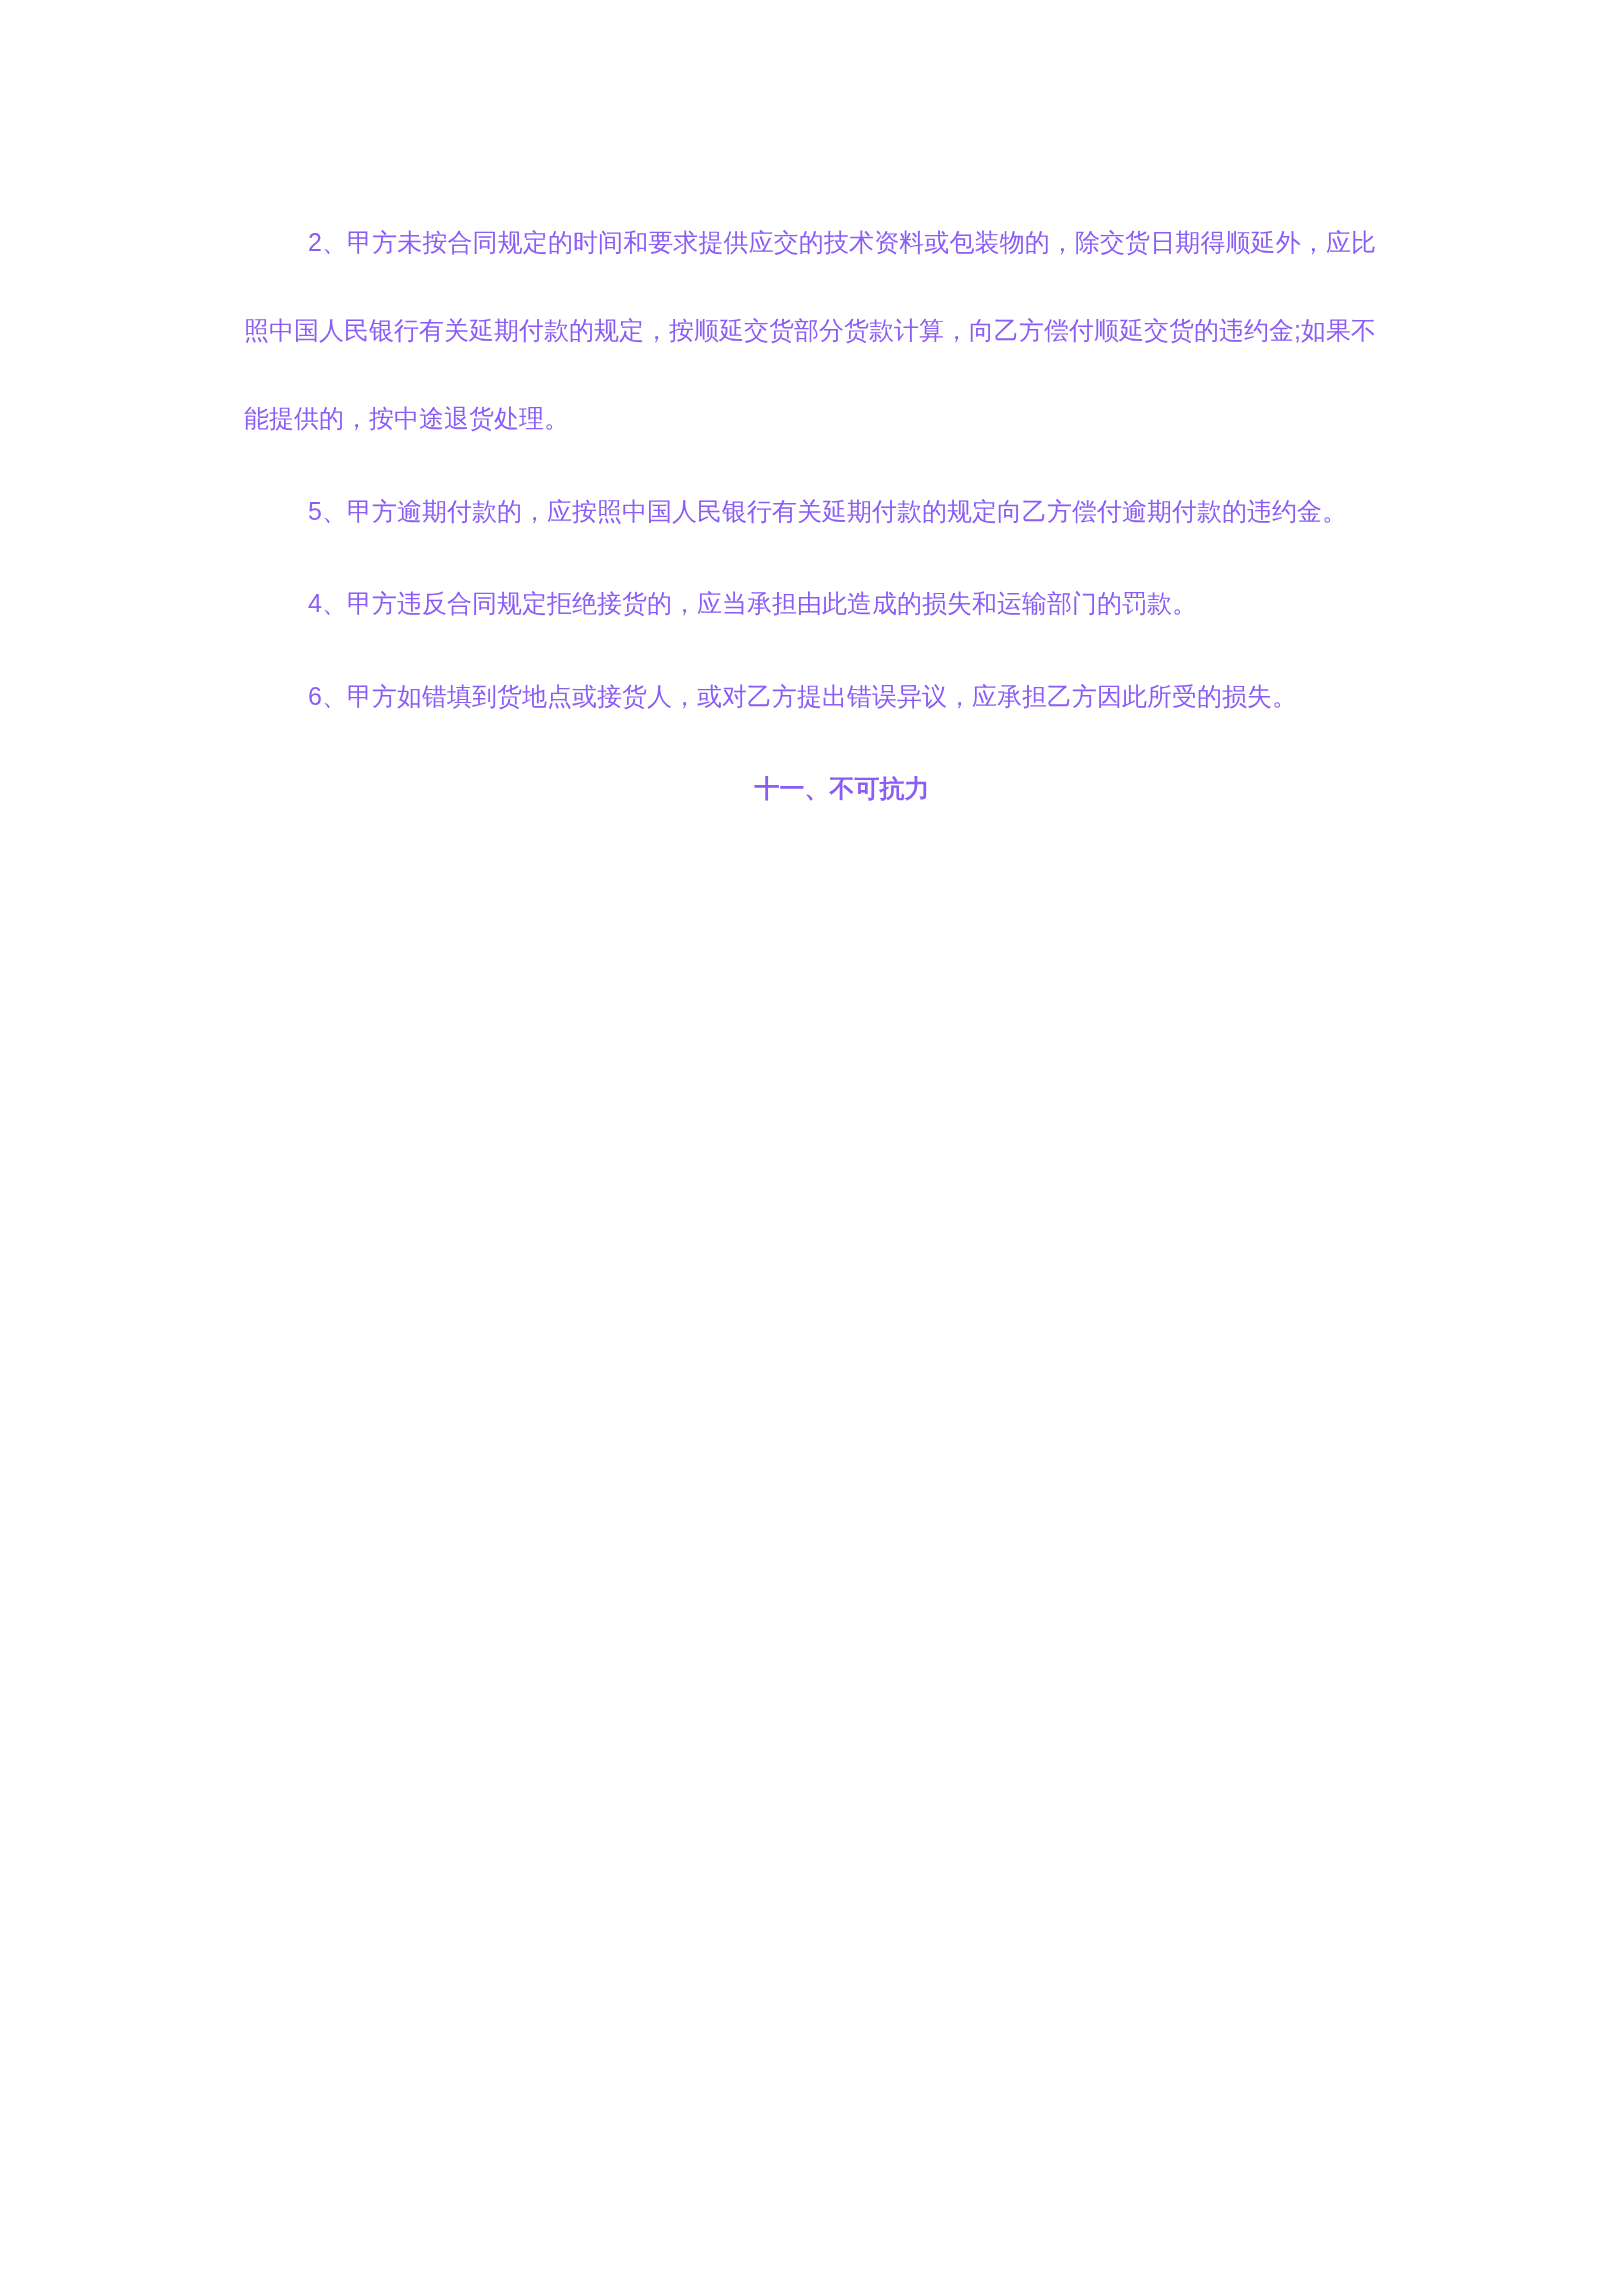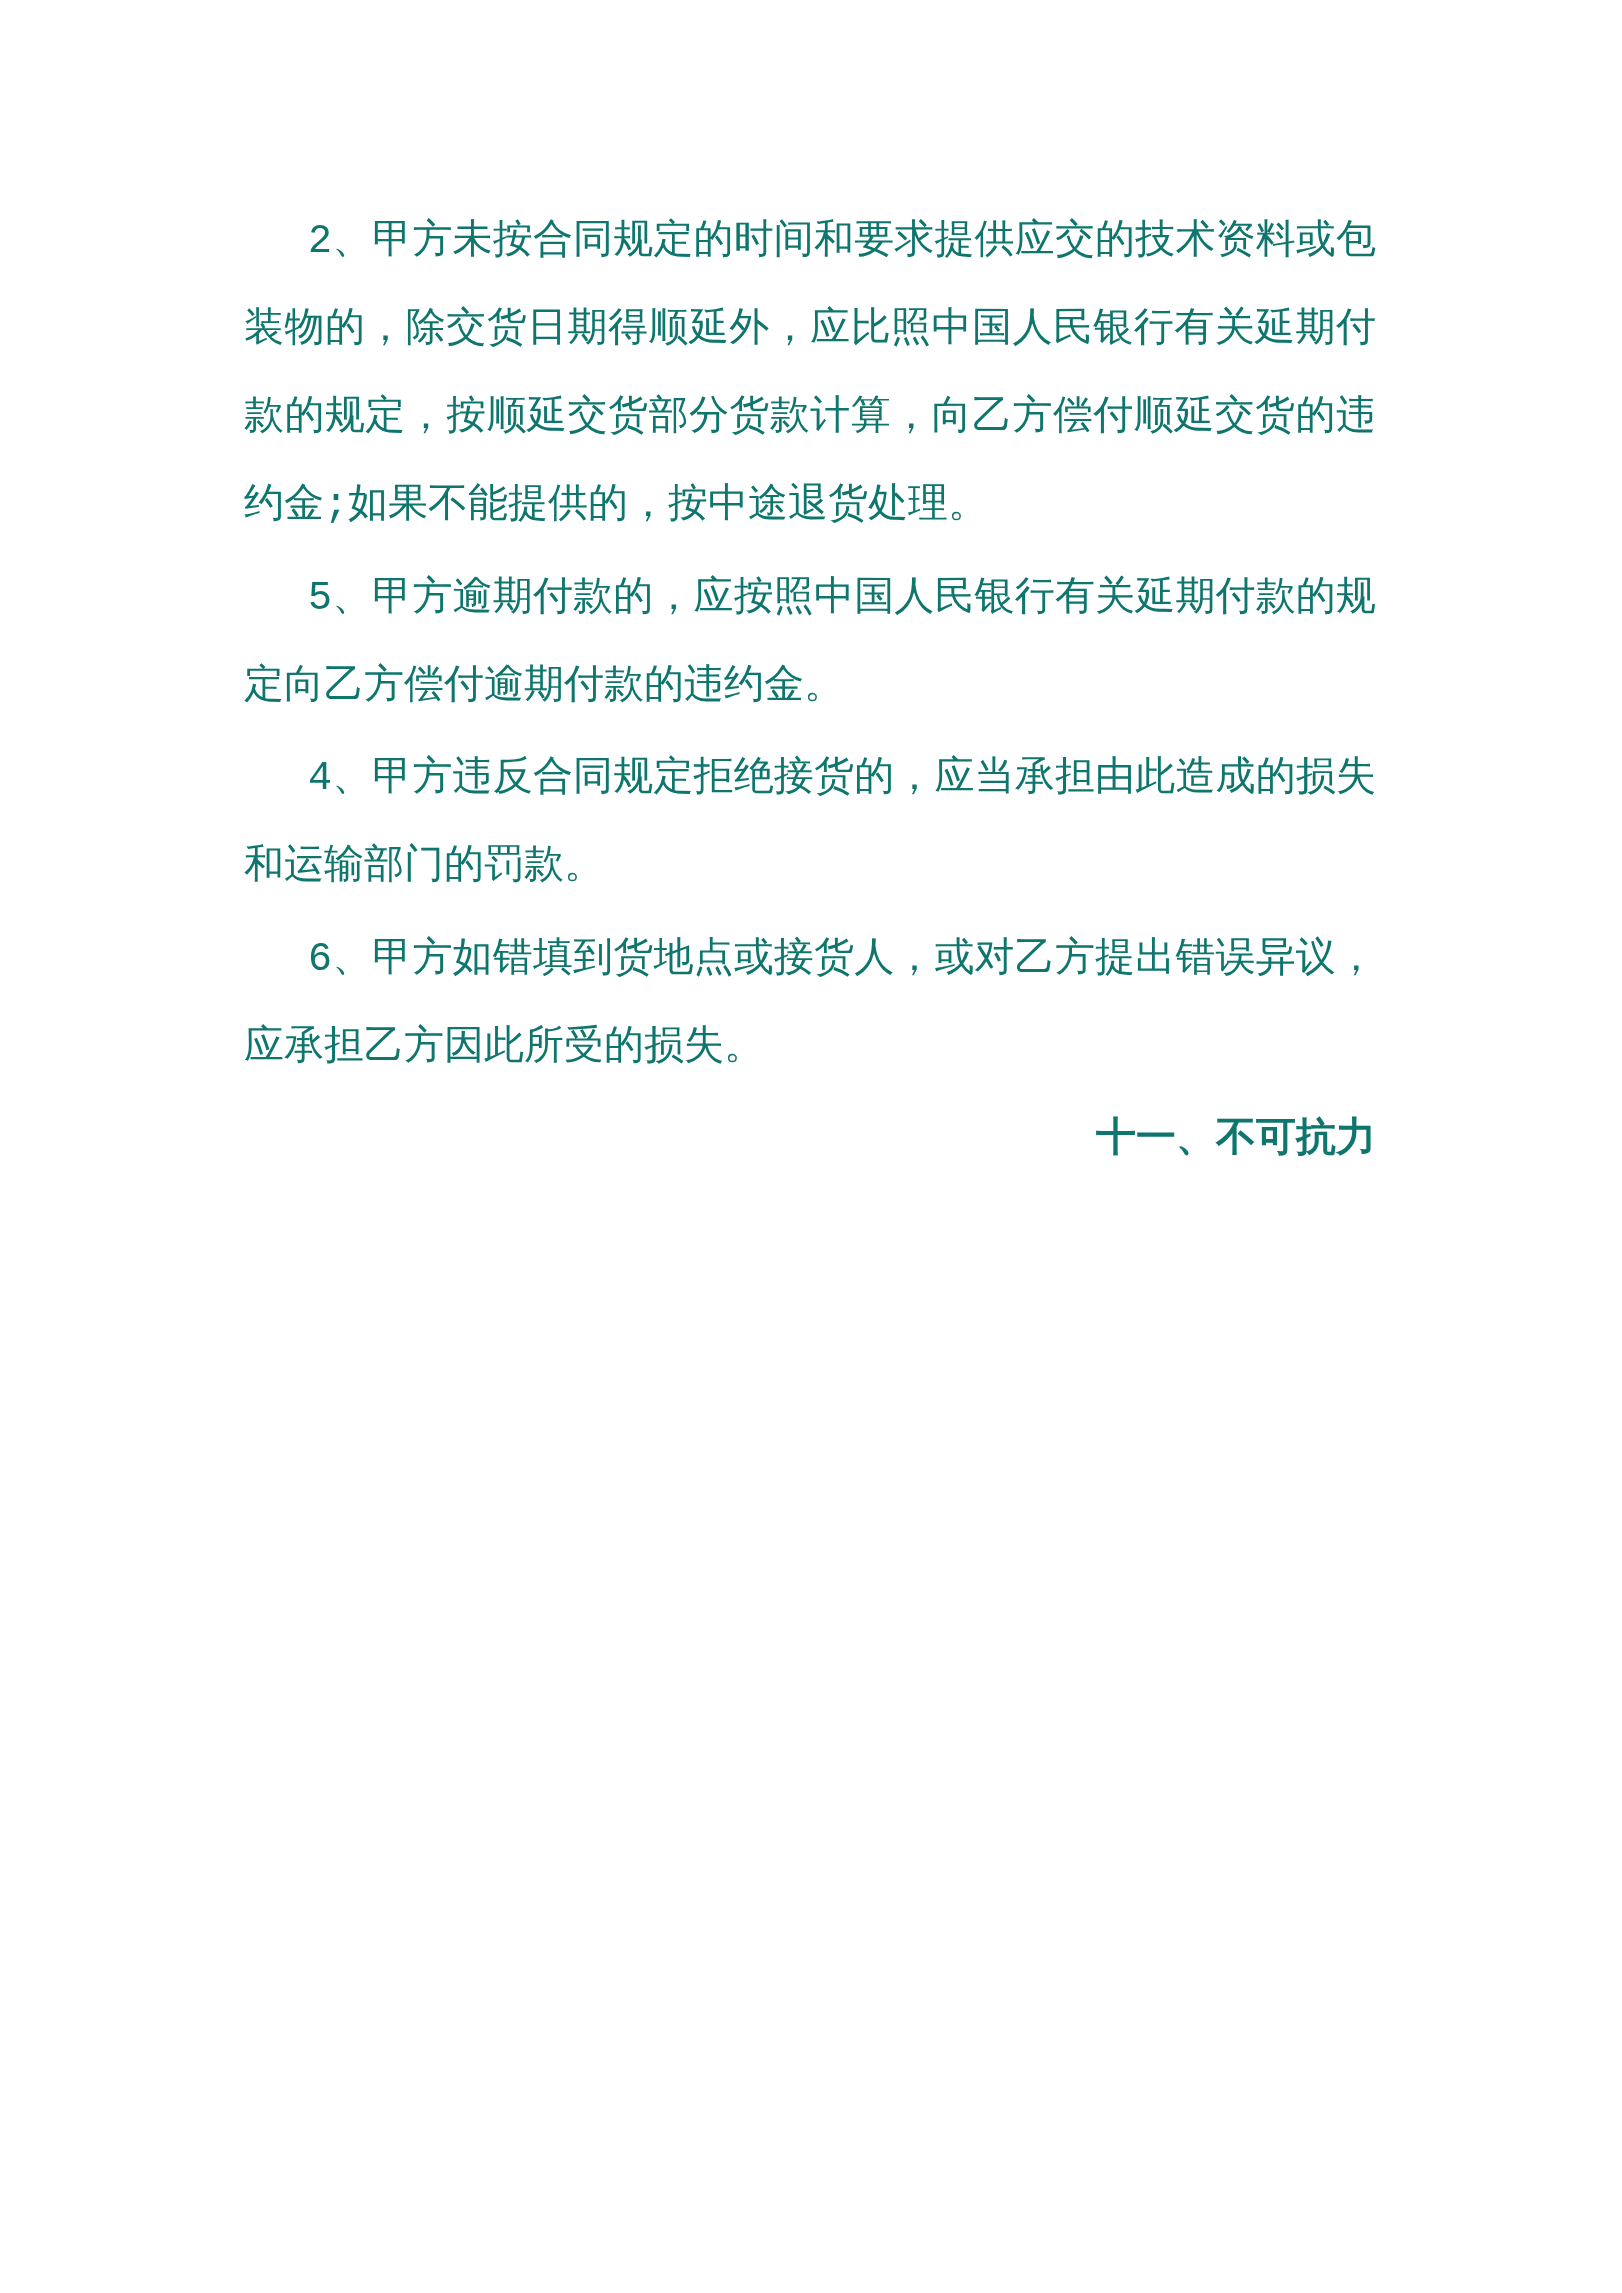--- a/index.html
+++ b/index.html
@@ -10,33 +10,33 @@
   .page {
     position: relative;
     width: 1623px;
     height: 2294px;
     background: #ffffff;
     box-sizing: border-box;
     padding: 198px 247px 0 244px;
     overflow: hidden;
   }
   .doc {
-    color: #0f766e;
-    font-family: Liberation Mono, monospace;
-    font-size: 40px;
+    color: #8b5cf6;
+    font-family: Liberation Sans, sans-serif;
+    font-size: 25px;
     line-height: 88px;
     text-align: justify;
   }
   .doc p {
     margin: 0 0 4.5px 0;
     text-indent: 64px;
   }
   .doc p.heading {
     font-weight: bold;
-    text-align: right;
+    text-align: center;
   }
 </style>
 </head>
 <body>
 
 <div class="page">
   <div class="doc">
     <p>2、甲方未按合同规定的时间和要求提供应交的技术资料或包装物的，除交货日期得顺延外，应比照中国人民银行有关延期付款的规定，按顺延交货部分货款计算，向乙方偿付顺延交货的违约金;如果不能提供的，按中途退货处理。</p>
     <p>5、甲方逾期付款的，应按照中国人民银行有关延期付款的规定向乙方偿付逾期付款的违约金。</p>
     <p>4、甲方违反合同规定拒绝接货的，应当承担由此造成的损失和运输部门的罚款。</p>

